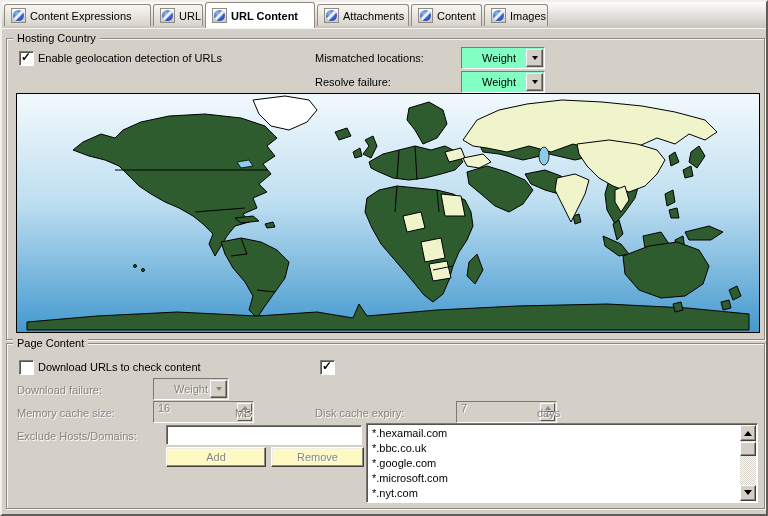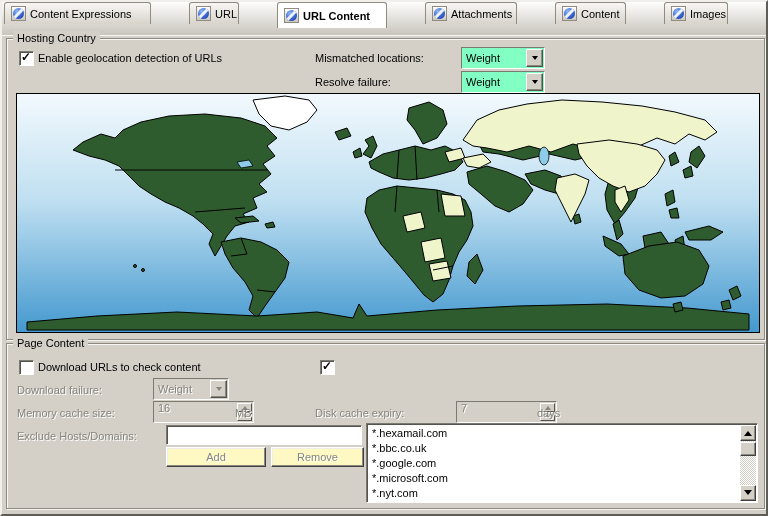--- a/index.html
+++ b/index.html
@@ -1,22 +1,22 @@
 <!DOCTYPE html>
 <html><head>
 <meta charset="utf-8">
 <style>
   html,body{margin:0;padding:0;background:#9a9a9a;}
   .window{position:relative;width:768px;height:516px;box-sizing:border-box;background:#d4d0c8;
     font-family:"Liberation Sans",sans-serif;font-size:11px;color:#000;
     border:2px solid;border-color:#f0efec #5f5d57 #5f5d57 #f0efec;overflow:hidden;}
   
-  .tabbar{position:absolute;left:0;top:0;width:764px;height:34px;box-sizing:border-box;
-    background:linear-gradient(#fdfdfc,#c9c5bd);display:flex;align-items:flex-start;padding-left:2px;
-    border-bottom:1px solid #f7f6f3;gap:36px;}
+  .tabbar{position:absolute;left:0;top:0;width:764px;height:27px;box-sizing:border-box;
+    background:linear-gradient(#fdfdfc,#c9c5bd);display:flex;align-items:center;padding-left:2px;
+    border-bottom:1px solid #f7f6f3;}
   .tab{height:22px;display:flex;align-items:center;gap:4px;padding:0 6px;box-sizing:border-box;
     background:linear-gradient(#f8f7f4,#d8d4cc);border:1px solid #8f8b80;border-bottom:none;
     border-radius:3px 3px 0 0;margin-right:2px;cursor:default;white-space:nowrap;}
   .tab.active{height:26px;background:#fff;font-weight:bold;z-index:2;}
   .tab-icon{width:15px;height:15px;flex:0 0 15px;box-sizing:border-box;background:linear-gradient(#ffffff,#ccc8c0);
     border:1px solid #8f8b80;display:flex;align-items:center;justify-content:center;}
   .tab-icon i{display:block;width:11px;height:11px;border-radius:50%;position:relative;overflow:hidden;
     background:radial-gradient(circle at 35% 30%,#8fb9f4,#3a63cf 55%,#13379b);border:0;}
   .tab-icon i::after{content:"";position:absolute;left:-2px;top:4px;width:15px;height:3px;background:#eef2fc;
     transform:rotate(-45deg);}
@@ -26,21 +26,21 @@
   .label{position:absolute;white-space:nowrap;}
   .label.dis{color:#87857e;text-shadow:1px 1px 0 #fff;}
   
   .checkbox{position:absolute;width:13px;height:13px;box-sizing:content-box;background:#fff;border:1px solid;
     border-color:#7a7a72 #fff #fff #7a7a72;box-shadow:inset 1px 1px 0 #55534d;cursor:default;}
   .checkbox .mark{display:none;position:absolute;left:1px;top:-2px;font-size:12px;font-weight:bold;line-height:14px;}
   .checkbox.checked .mark{display:block;}
   
   .combo{position:absolute;height:22px;box-sizing:border-box;border:1px solid;border-color:#7a7a72 #fff #fff #7a7a72;
     background:#82ffc2;display:flex;align-items:center;}
-  .combo .val{flex:1;padding:0 4px;white-space:nowrap;overflow:hidden;}
+  .combo .val{flex:1;padding:0 20px;white-space:nowrap;overflow:hidden;}
   .combo .cbtn{width:17px;height:18px;margin:1px;box-sizing:border-box;background:#d4d0c8;border:1px solid;
     border-color:#fff #55534d #55534d #fff;box-shadow:inset -1px -1px 0 #8c897e;
     display:flex;align-items:center;justify-content:center;}
   .arrow-down{width:0;height:0;border:3px solid transparent;border-top:4px solid #000;margin-top:3px;}
   .combo.dis{background:#d4d0c8;}
   .combo.dis .val{color:#87857e;text-shadow:1px 1px 0 #fff;}
   .combo.dis .arrow-down{border-top-color:#87857e;}
   
   .spin{position:absolute;height:22px;box-sizing:border-box;border:1px solid;border-color:#7a7a72 #fff #fff #7a7a72;
     background:#d4d0c8;display:flex;align-items:flex-start;gap:32px;}

